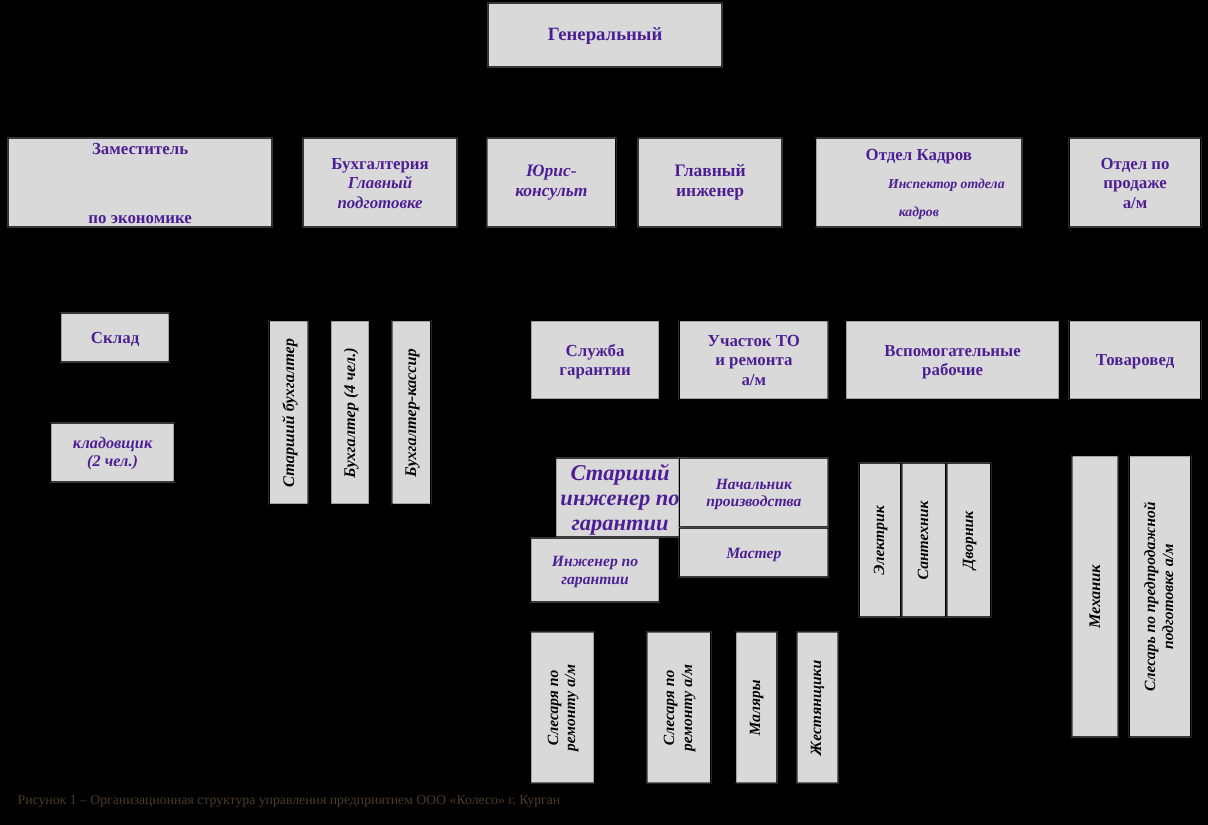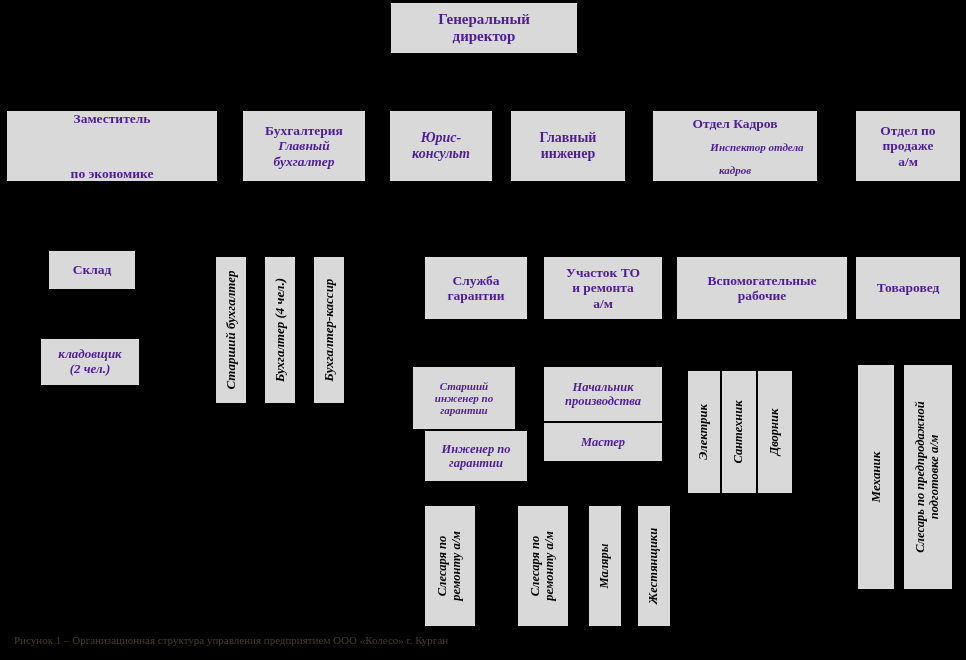--- a/index.html
+++ b/index.html
@@ -60,32 +60,31 @@
     font-family: "Liberation Serif", serif;
   }
 </style>
 </head>
 <body>
 
 <div id="canvas">
 
   <div class="box" style="left:390px; top:2px; width:188px; height:52px; font-size:15px;">
     <span class="ln b">Генеральный</span>
-    <span class="ln b">директор</span>
   </div>
 
   <div class="box" style="left:6px; top:110px; width:212px; height:72px; font-size:13.5px;gap:40px;">
     <span class="ln b">Заместитель</span>
     <span class="ln b">по экономике</span>
   </div>
 
   <div class="box" style="left:242px; top:110px; width:124px; height:72px; font-size:13.5px;">
     <span class="ln b">Бухгалтерия</span>
     <span class="ln bi">Главный</span>
-    <span class="ln bi">бухгалтер</span>
+    <span class="ln bi">подготовке</span>
   </div>
 
   <div class="box" style="left:389px; top:110px; width:104px; height:72px; font-size:14px;">
     <span class="ln bi">Юрис-</span>
     <span class="ln bi">консульт</span>
   </div>
 
   <div class="box" style="left:510px; top:110px; width:116px; height:72px; font-size:14px;">
     <span class="ln b">Главный</span>
     <span class="ln b">инженер</span>
@@ -137,21 +136,21 @@
 
   <div class="box" style="left:676px; top:256px; width:172px; height:64px; font-size:13.5px;">
     <span class="ln b">Вспомогательные</span>
     <span class="ln b">рабочие</span>
   </div>
 
   <div class="box" style="left:855px; top:256px; width:106px; height:64px; font-size:13.5px;">
     <span class="ln b">Товаровед</span>
   </div>
 
-  <div class="box" style="left:412px; top:366px; width:104px; height:64px; font-size:11px;align-items:flex-end;">
+  <div class="box" style="left:444px; top:366px; width:104px; height:64px; font-size:18px;align-items:flex-end;">
     <span class="ln bi">Старший</span>
     <span class="ln bi">инженер по</span>
     <span class="ln bi">гарантии</span>
   </div>
 
   <div class="box" style="left:424px; top:430px; width:104px; height:52px; font-size:12.5px;">
     <span class="ln bi">Инженер по</span>
     <span class="ln bi">гарантии</span>
   </div>
 

